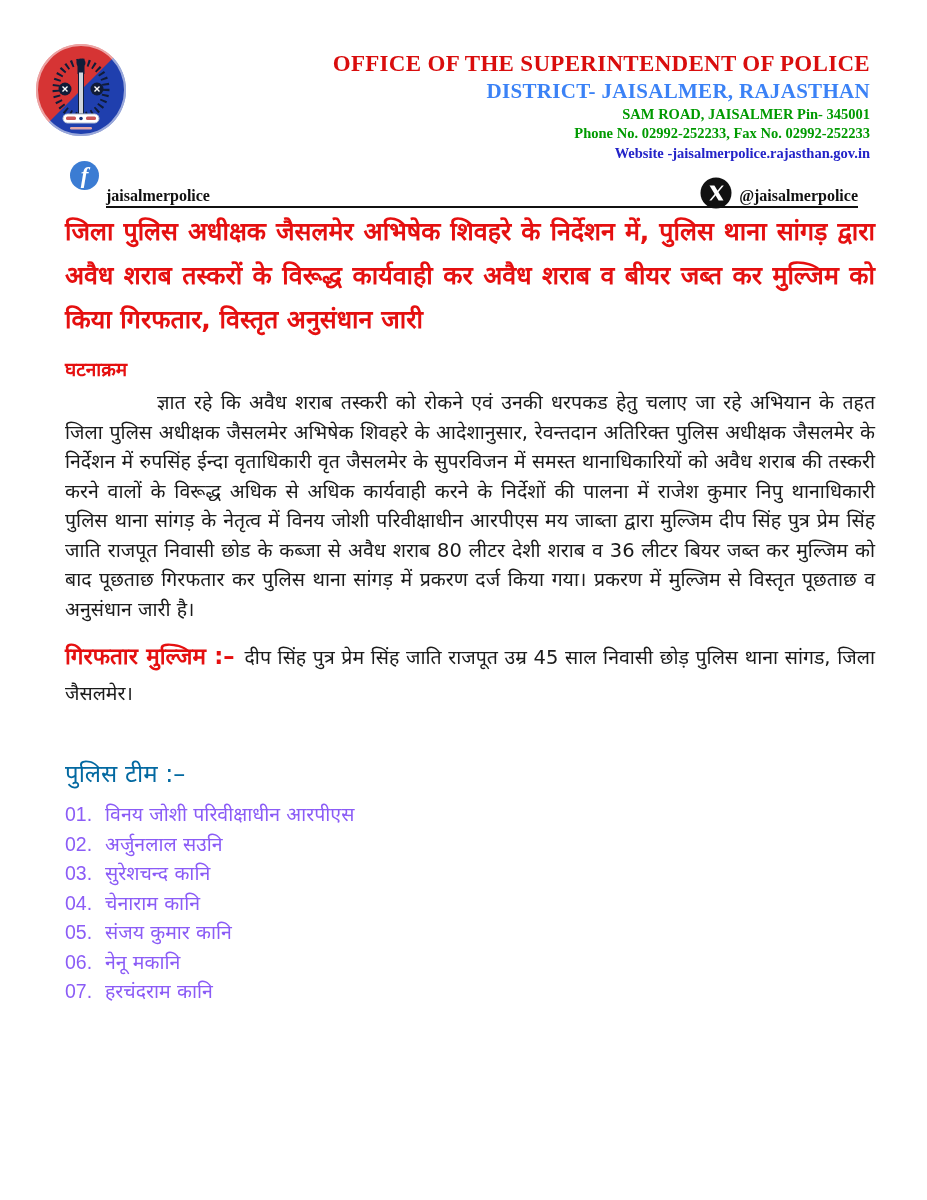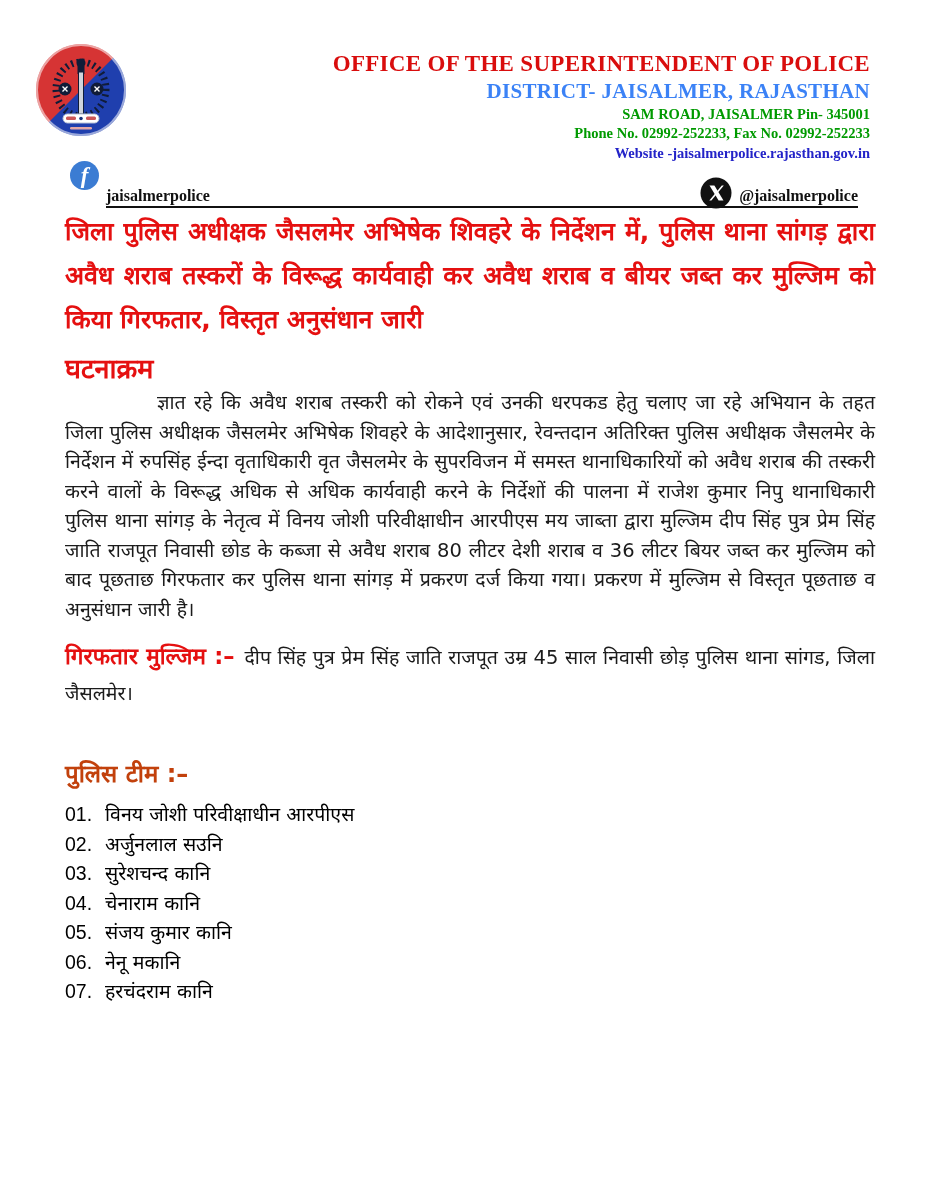--- a/index.html
+++ b/index.html
@@ -57,36 +57,36 @@
   .x-wrap { display: flex; align-items: flex-end; gap: 7px; }
   .x-icon { width: 32px; height: 32px; margin-bottom: -3px; display: inline-block; }
 
   
   .content { position: absolute; left: 65px; top: 205px; width: 810px; }
 
   .headline { color: #e51010; font-weight: bold; font-size: 25px; margin-top: 5px; }
   .headline .jl   { line-height: 44px; text-align: justify; text-align-last: justify; }
   .headline .last { line-height: 44px; text-align: left; }
 
-  .sec-head { color: #e51010; font-weight: bold; font-size: 27px; margin-top: 12px; line-height: 30px; }
+  .sec-head { color: #e51010; font-weight: bold; font-size: 19px; margin-top: 12px; line-height: 30px; }
 
   .para {
     margin: 4px 0 0 0;
     font-size: 19.5px; line-height: 29.5px;
     text-align: justify; text-indent: 92px;
     color: #1b1b1b;
   }
 
   .arrested { margin: 14px 0 0 0; font-size: 19.5px; line-height: 36px; text-align: justify; color: #1b1b1b; }
   .arrested .label { color: #e51010; font-weight: bold; font-size: 22.5px; margin-right: 10px; }
 
-  .team-head { margin-top: 46px; color: #c2410c; font-weight: bold; font-size: 24px; line-height: 32px; }
+  .team-head { margin-top: 46px; color: #0369a1; font-weight: normal; font-size: 24px; line-height: 32px; }
 
   .team-list { margin-top: 10px; }
-  .team-row { display: flex; font-size: 19.5px; line-height: 29.5px; color: #000000; }
+  .team-row { display: flex; font-size: 19.5px; line-height: 29.5px; color: #8b5cf6; }
   .team-row .num { font-family: "Liberation Sans", sans-serif; width: 40px; flex: 0 0 40px; }
 </style>
 </head>
 <body>
 
 <div class="page">
 
   <header class="header">
 
     <div class="logo">

